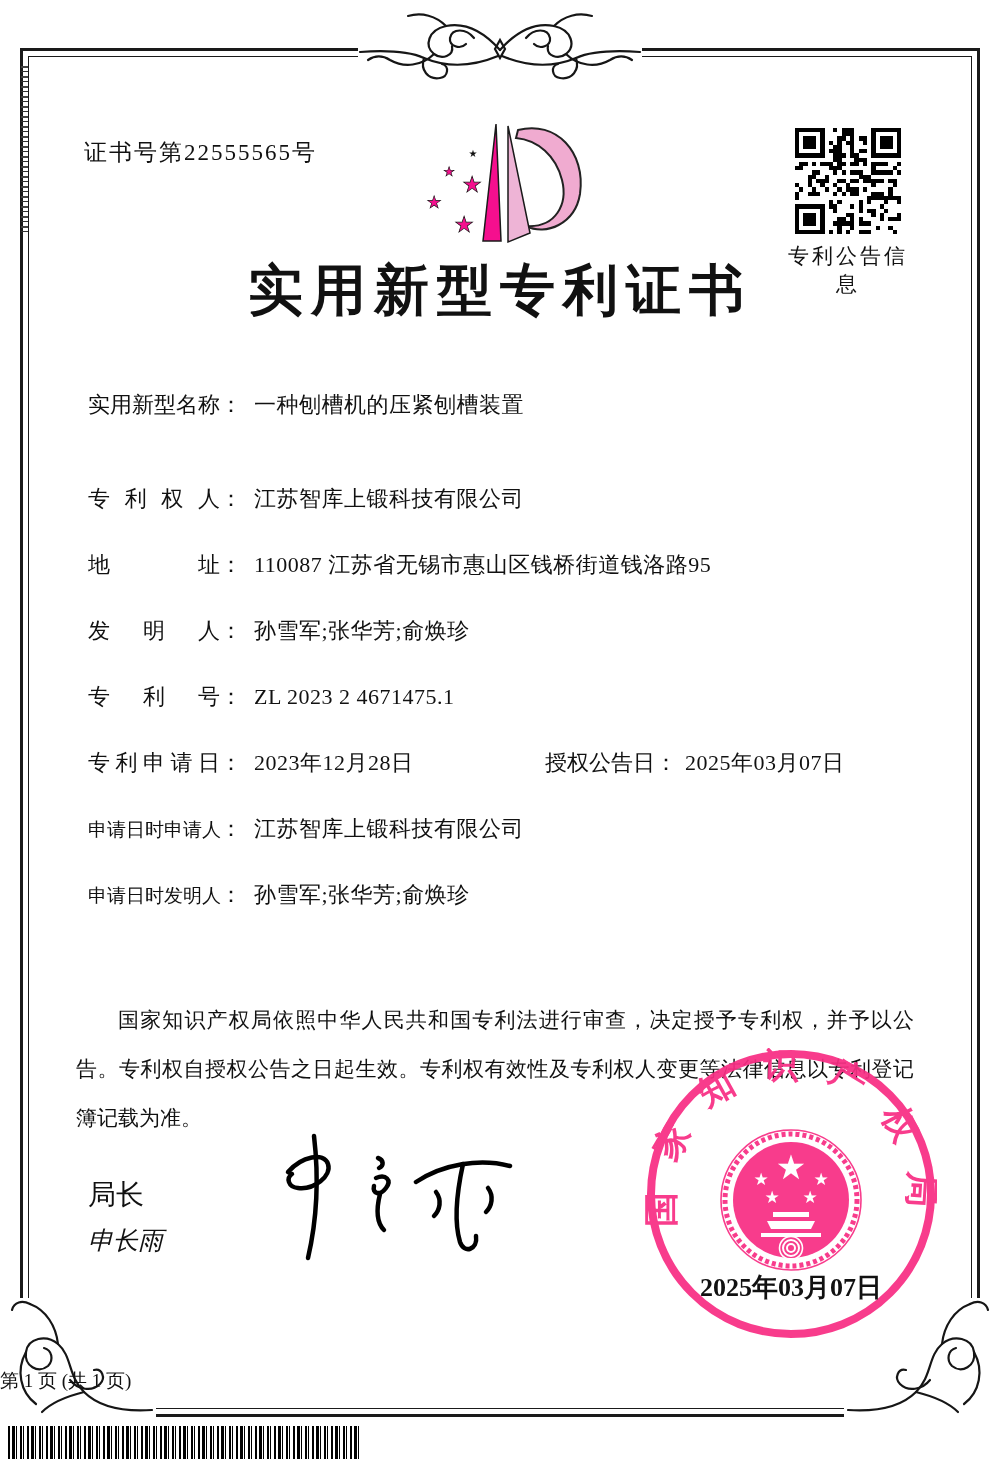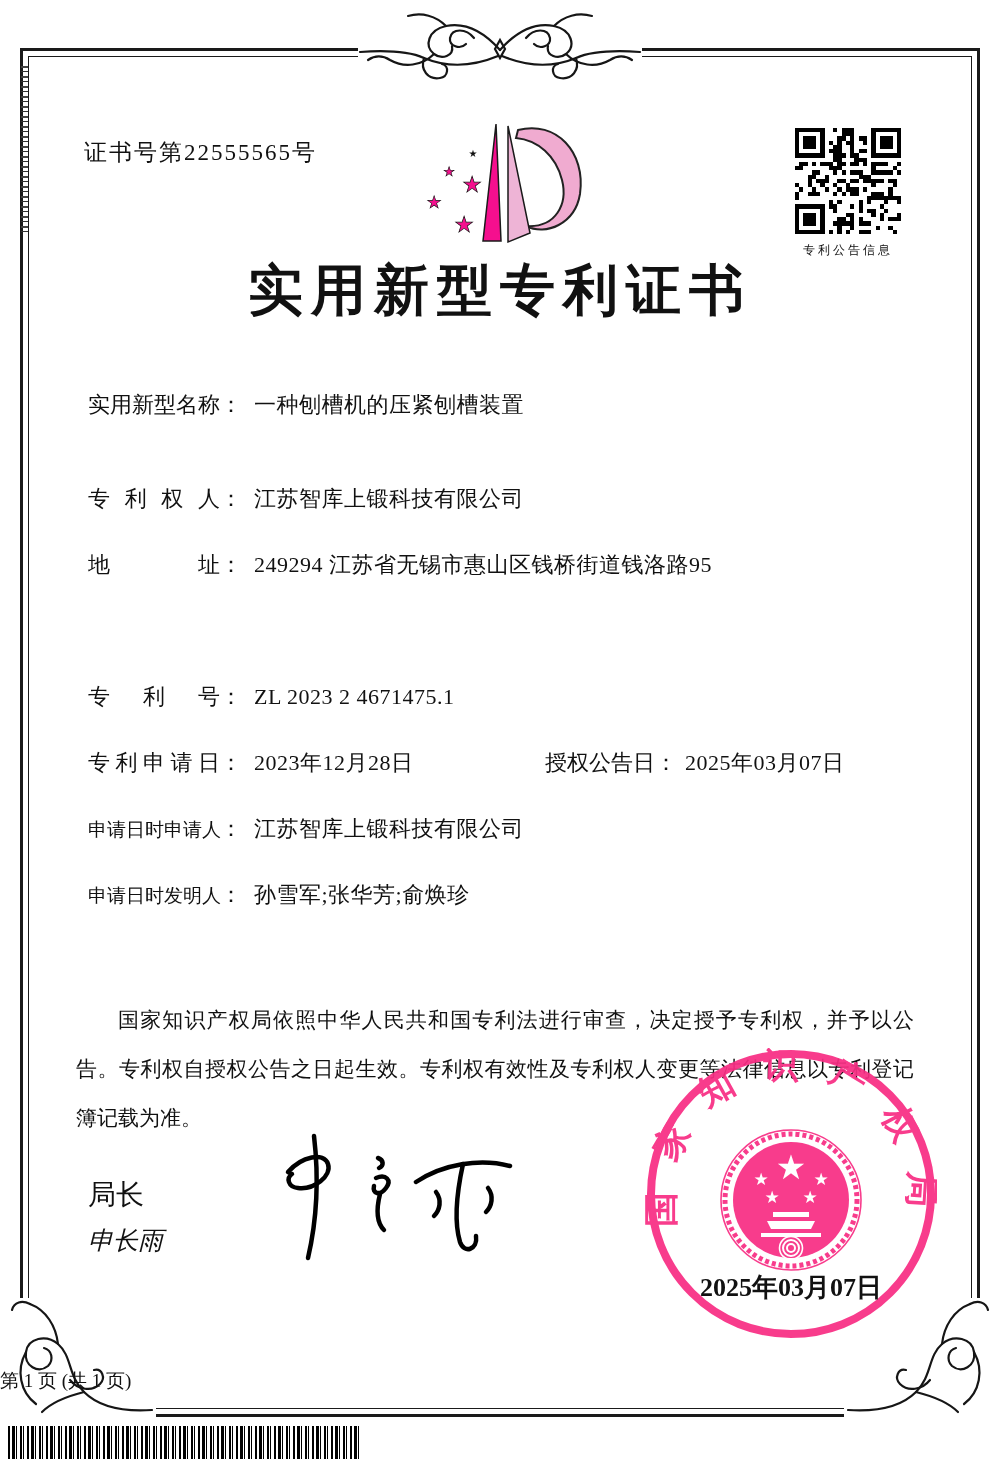--- a/index.html
+++ b/index.html
@@ -10,21 +10,21 @@
   .frame-inner{position:absolute;left:28px;top:56px;right:28px;bottom:61px;border:1px solid #1a1a1a;z-index:1;}
   .security-strip{position:absolute;left:21px;top:66px;width:7px;height:168px;z-index:2;
         background:repeating-linear-gradient(180deg,#444 0 2px,transparent 2px 5px,#333 5px 6px,transparent 6px 10px);}
   .ornament{position:absolute;z-index:2;}
   .flourish-bl{transform:scaleX(-1);}
   
   .cert-no{position:absolute;left:84px;top:120px;font-size:23px;letter-spacing:2px;z-index:3;margin-top:17px;}
   .logo{position:absolute;left:418px;top:112px;z-index:3;}
   .qr{position:absolute;left:795px;top:128px;z-index:3;}
   .qr-caption{position:absolute;left:778px;top:242px;width:140px;text-align:center;
-        font-size:12px;letter-spacing:3px;z-index:3;}
+        font-size:21px;letter-spacing:3px;z-index:3;}
   .title{position:absolute;left:0;top:254px;width:100%;text-align:center;font-size:55px;
         font-weight:bold;letter-spacing:8px;z-index:3;}
   
   .row{position:absolute;left:88px;width:880px;font-size:22px;white-space:nowrap;z-index:3;}
   .lbl{display:inline-block;width:132px;text-align:justify;text-align-last:justify;vertical-align:baseline;}
   .lbl.small{font-size:19px;}
   .colon{margin-right:12px;}
   .val{letter-spacing:0.5px;}
   .col2{position:absolute;left:457px;top:0;}
   .col2 .colon{margin-right:8px;}
@@ -299,21 +299,24 @@
 
   <div class="title">实用新型专利证书</div>
 
   <div class="row" style="top:390px">
     <span class="lbl">实用新型名称</span><span class="colon">：</span><span class="val">一种刨槽机的压紧刨槽装置</span>
   </div>
   <div class="row" style="top:484px">
     <span class="lbl">专利权人</span><span class="colon">：</span><span class="val">江苏智库上锻科技有限公司</span>
   </div>
   <div class="row" style="top:550px">
-    <span class="lbl">地址</span><span class="colon">：</span><span class="val">249294 江苏省无锡市惠山区钱桥街道钱洛路95</span>
+    <span class="lbl">地址</span><span class="colon">：</span><span class="val">110087 江苏省无锡市惠山区钱桥街道钱洛路95</span>
+  </div>
+  <div class="row" style="top:616px">
+    <span class="lbl">发明人</span><span class="colon">：</span><span class="val">孙雪军;张华芳;俞焕珍</span>
   </div>
   <div class="row" style="top:682px">
     <span class="lbl">专利号</span><span class="colon">：</span><span class="val">ZL 2023 2 4671475.1</span>
   </div>
   <div class="row" style="top:748px">
     <span class="lbl">专利申请日</span><span class="colon">：</span><span class="val">2023年12月28日</span>
     <span class="col2"><span>授权公告日</span><span class="colon">：</span><span class="val">2025年03月07日</span></span>
   </div>
   <div class="row" style="top:814px">
     <span class="lbl small">申请日时申请人</span><span class="colon">：</span><span class="val">江苏智库上锻科技有限公司</span>

